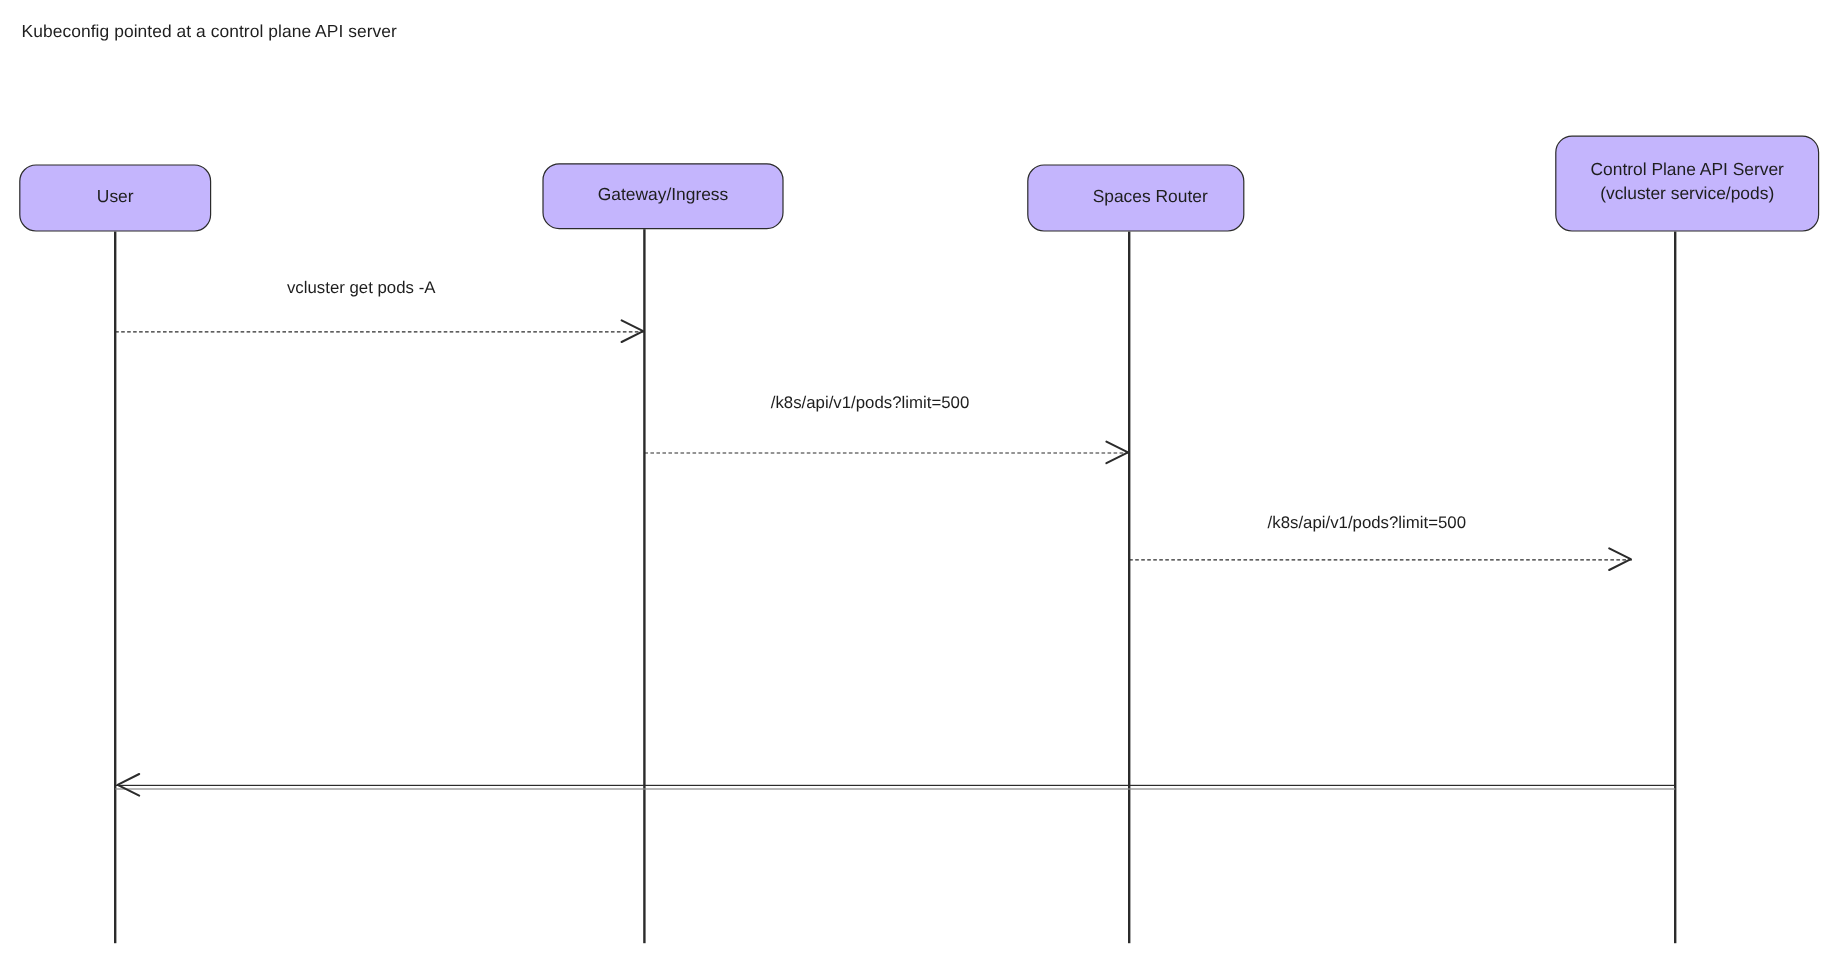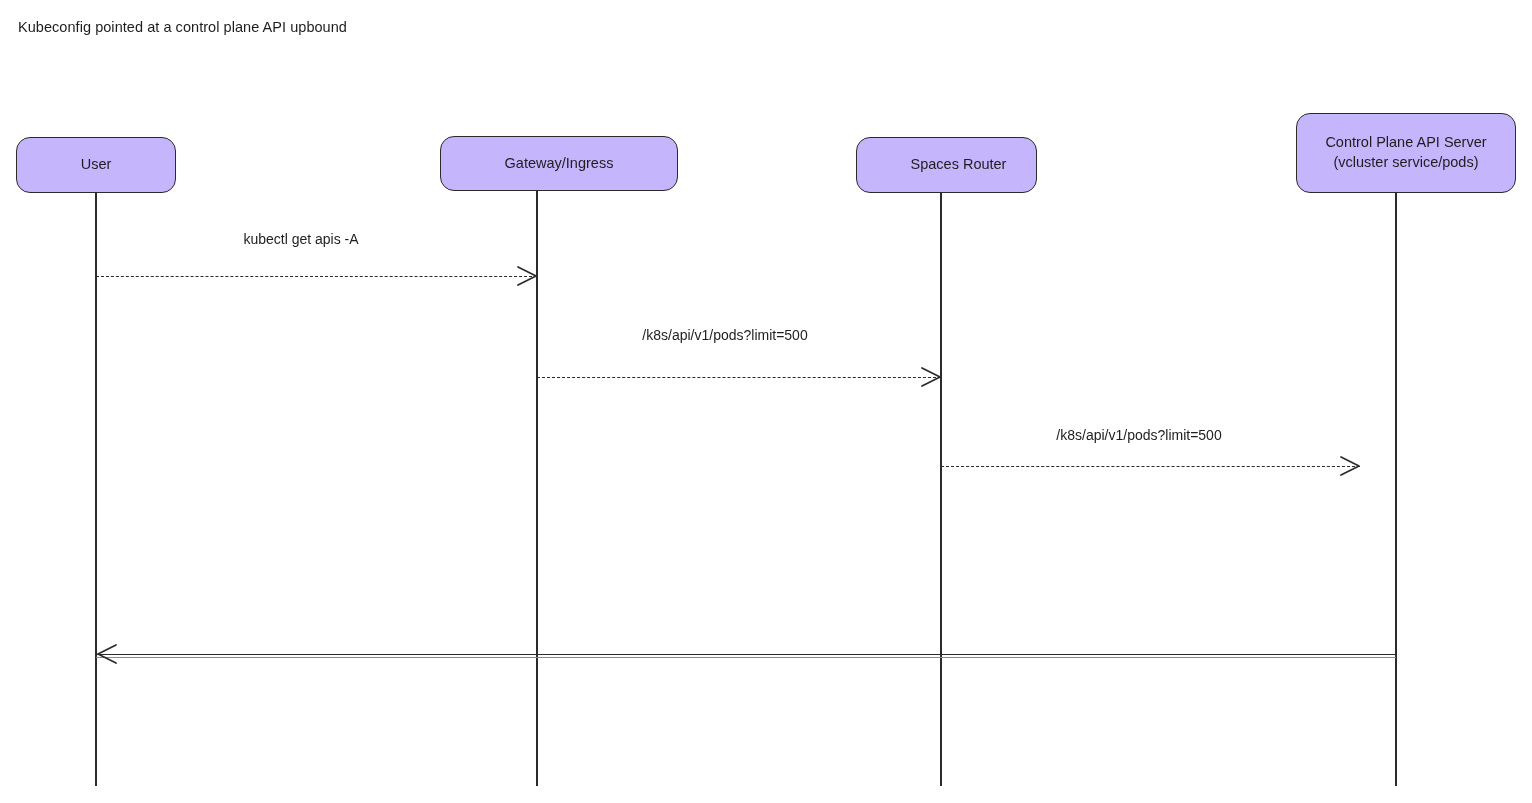--- a/index.html
+++ b/index.html
@@ -96,37 +96,37 @@
   .arrowhead svg {
     display: block;
     overflow: visible;
   }
 </style>
 </head>
 <body>
 
 <div id="canvas">
 
-  <div class="header-line" id="header-title">Kubeconfig pointed at a control plane API upbound</div>
+  <div class="header-line" id="header-title">Kubeconfig pointed at a control plane API server</div>
 
 
   <div id="lifelines-layer">
       <div class="lifeline" style="left: 95.2px; top: 193px; height: 593px;"></div>
       <div class="lifeline" style="left: 536.2px; top: 191px; height: 595px;"></div>
       <div class="lifeline" style="left: 940.2px; top: 193px; height: 593px;"></div>
       <div class="lifeline" style="left: 1395.2px; top: 193px; height: 593px;"></div>
     </div>
   <div id="messages-layer">
       <div class="msg-line" style="left: 96px; width: 441px; top: 276px;"></div>
       <div class="arrowhead" style="top: 265px; left: 516px;">
         <svg width="22" height="22" viewBox="0 0 22 22">
           <path d="M 2 2 L 20 11 L 2 20" fill="none" stroke="#2b2b2b" stroke-width="1.7" stroke-linecap="round" stroke-linejoin="round"></path>
         </svg>
       </div>
-      <div class="msg-label" style="left: 301px; top: 231px;">kubectl get apis -A</div>
+      <div class="msg-label" style="left: 301px; top: 231px;">vcluster get pods -A</div>
       <div class="msg-line" style="left: 537px; width: 404px; top: 377px;"></div>
       <div class="arrowhead" style="top: 366px; left: 920px;">
         <svg width="22" height="22" viewBox="0 0 22 22">
           <path d="M 2 2 L 20 11 L 2 20" fill="none" stroke="#2b2b2b" stroke-width="1.7" stroke-linecap="round" stroke-linejoin="round"></path>
         </svg>
       </div>
       <div class="msg-label" style="left: 725px; top: 327px;">/k8s/api/v1/pods?limit=500</div>
       <div class="msg-line" style="left: 941px; width: 419px; top: 466px;"></div>
       <div class="arrowhead" style="top: 455px; left: 1339px;">
         <svg width="22" height="22" viewBox="0 0 22 22">
@@ -138,21 +138,21 @@
       <div class="arrowhead" style="top: 643px; left: 96px;">
         <svg width="22" height="22" viewBox="0 0 22 22">
           <path d="M 20 2 L 2 11 L 20 20" fill="none" stroke="#2b2b2b" stroke-width="1.7" stroke-linecap="round" stroke-linejoin="round"></path>
         </svg>
       </div>
     </div>
   <div id="participants-layer">
       <div class="participant-box" style="left: 16px; top: 137px; width: 160px; height: 56px;">
         <div class="participant-label">User</div>
       </div>
-      <div class="participant-box" style="left: 440px; top: 136px; width: 238px; height: 55px;">
+      <div class="participant-box" style="left: 452px; top: 136px; width: 201px; height: 55px;">
         <div class="participant-label">Gateway/Ingress</div>
       </div>
       <div class="participant-box" style="left: 856px; top: 137px; width: 181px; height: 56px; padding-left: 24px;">
         <div class="participant-label">Spaces Router</div>
       </div>
       <div class="participant-box" style="left: 1296px; top: 113px; width: 220px; height: 80px;">
         <div class="participant-label">Control Plane API Server
 (vcluster service/pods)</div>
       </div>
     </div>

